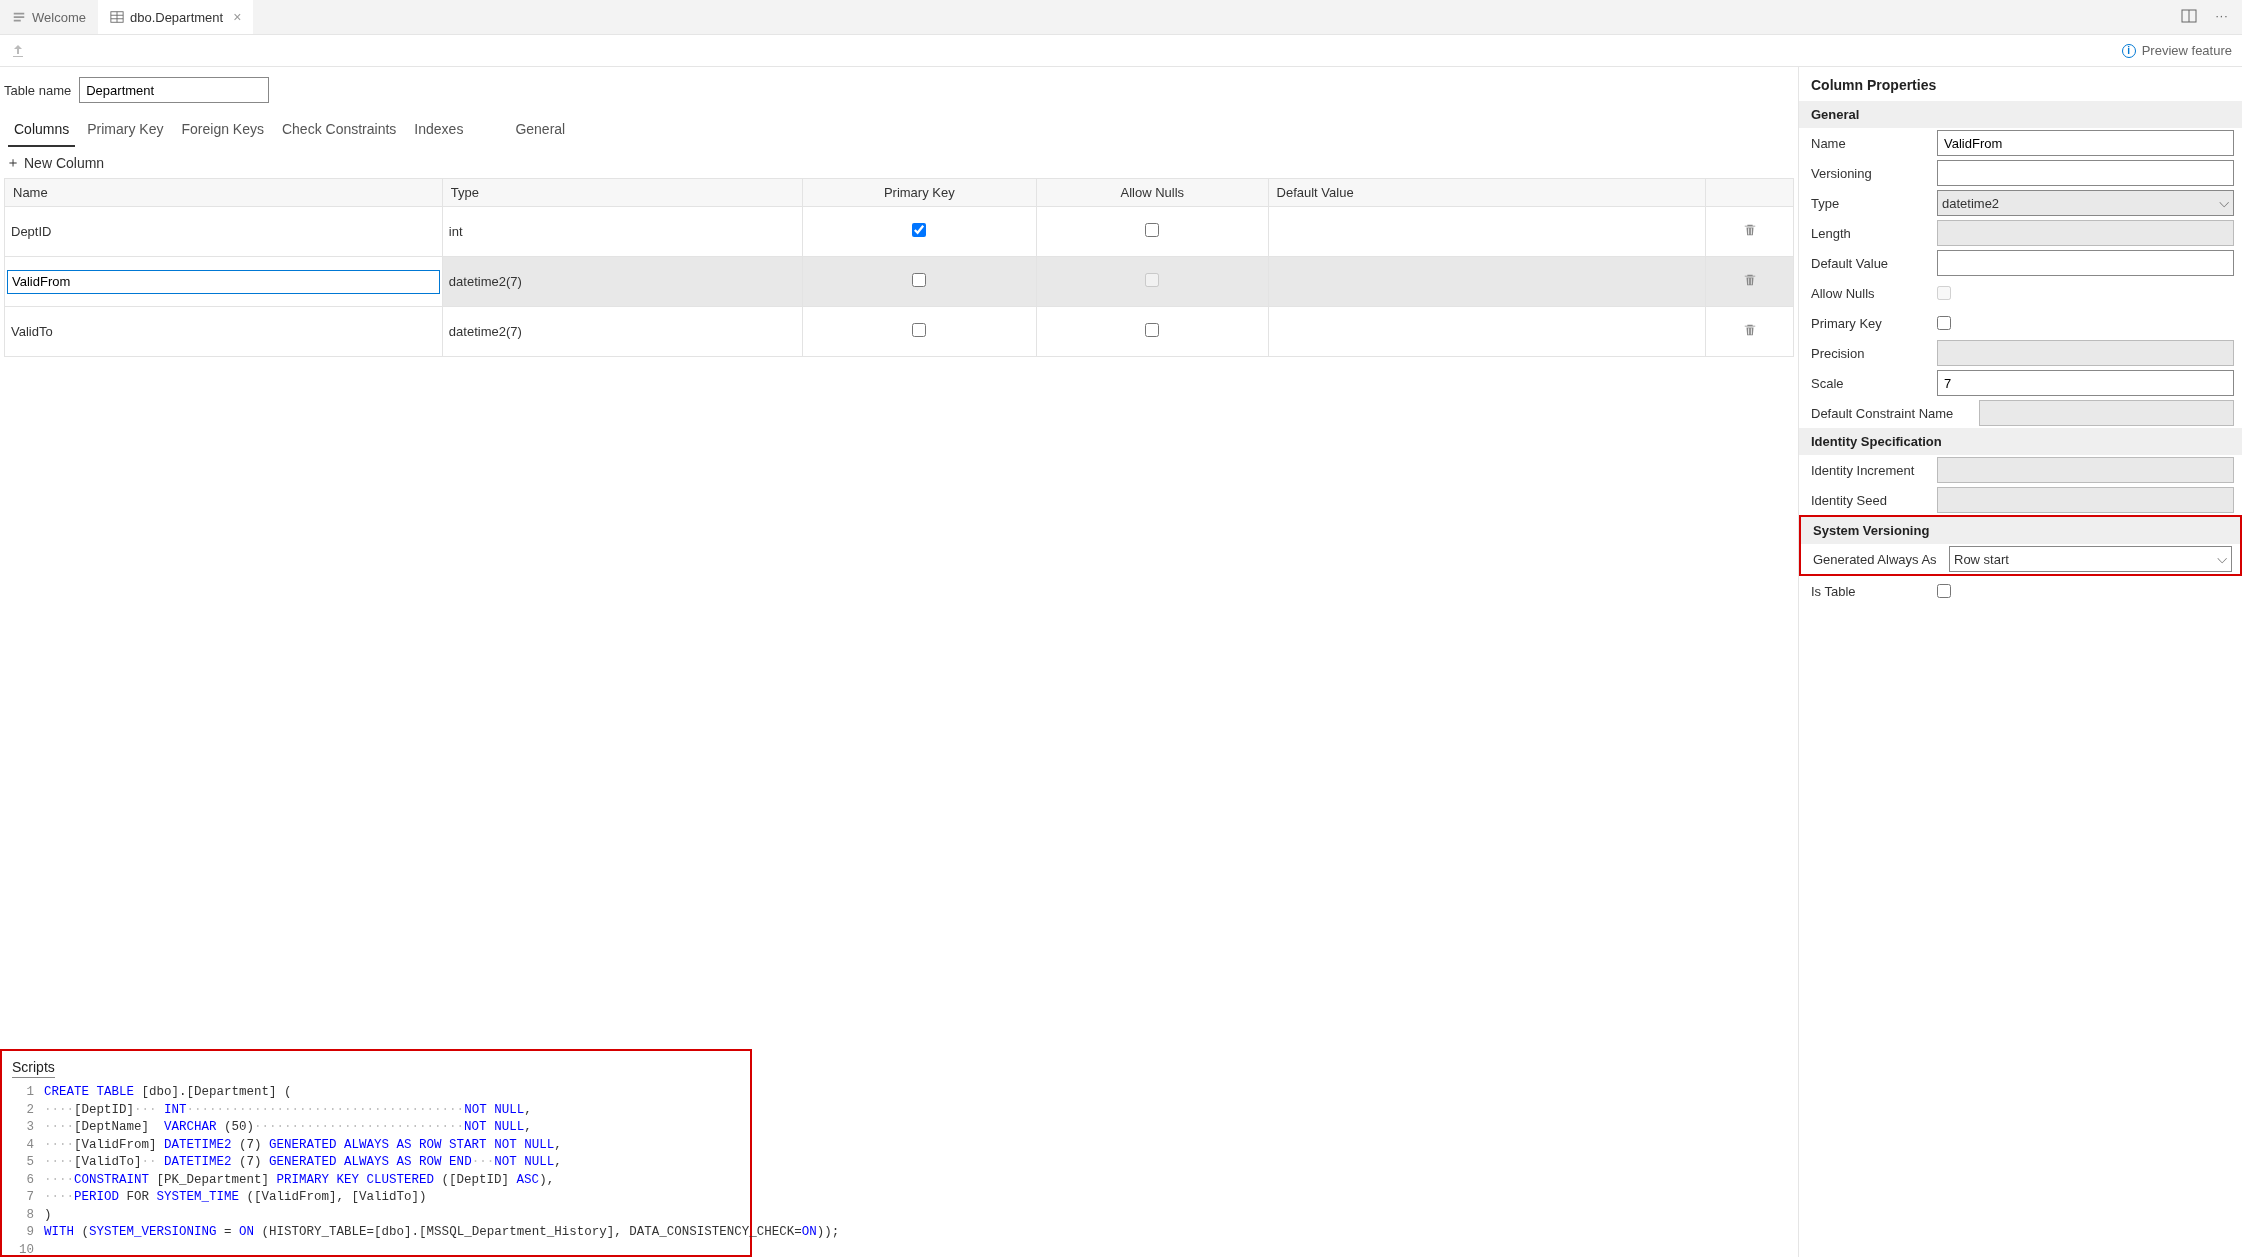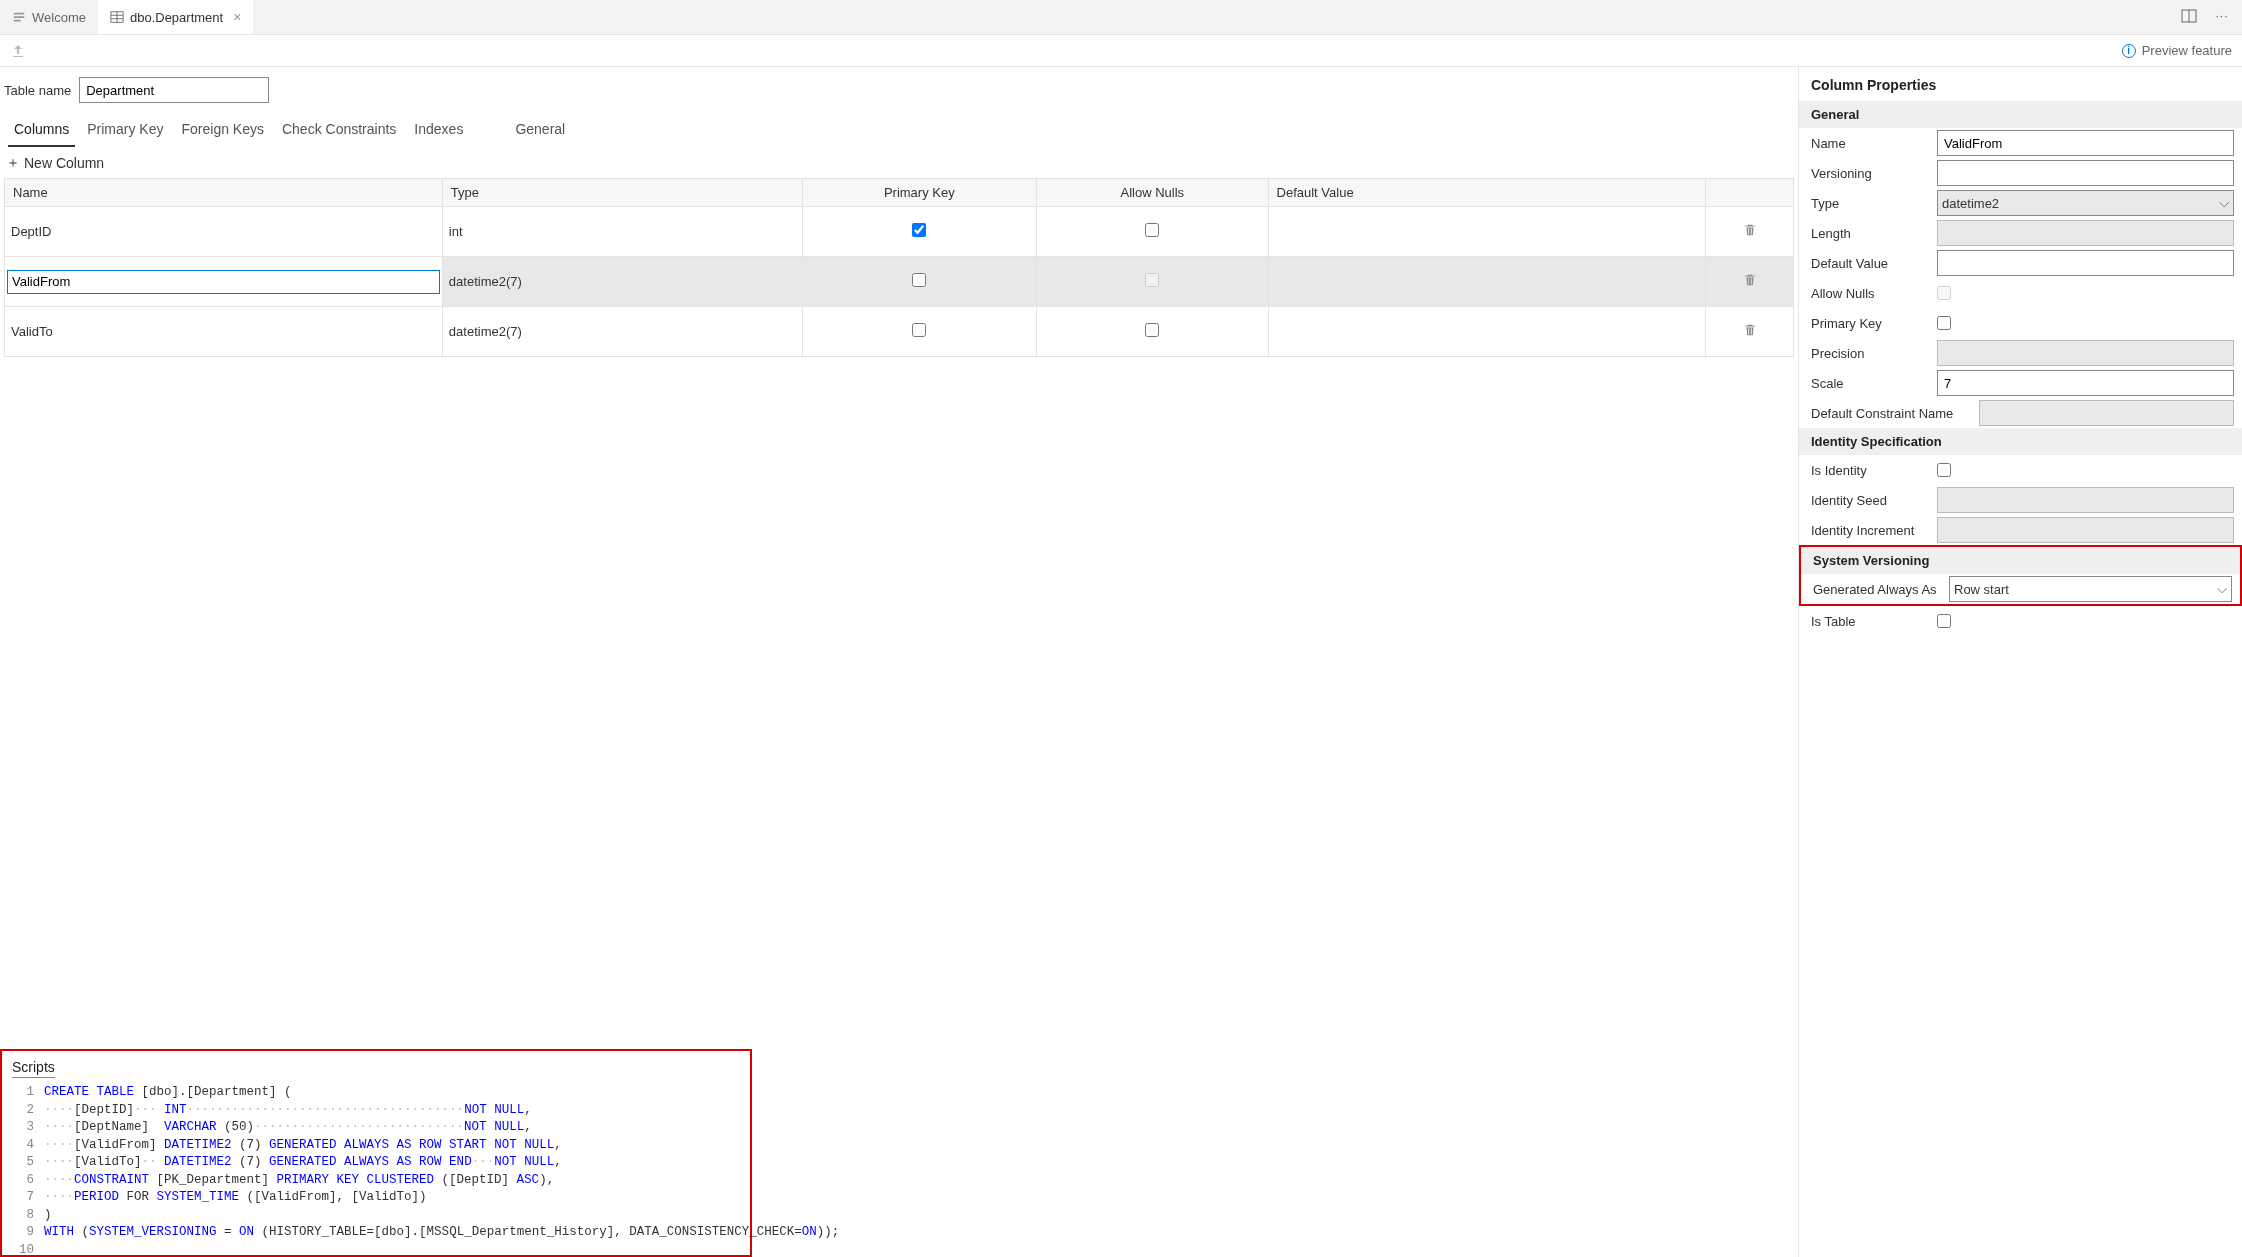--- a/index.html
+++ b/index.html
@@ -254,29 +254,25 @@
       <span class="props-label">Scale</span>
       <input class="props-input" value="7" style="">
     </div>
     <div class="props-row">
       <span class="props-label" style="width:160px">Default Constraint Name</span>
       <input class="props-input disabled" disabled="" style="">
     </div>
 
     <div class="props-section-head">Identity Specification</div>
     <div class="props-row">
-      <span class="props-label">Is Identity</span>
-      <input type="checkbox" class="props-check" style="">
+      <span class="props-label">Identity Increment</span>
+      <input class="props-input disabled" disabled="" style="">
     </div>
     <div class="props-row">
       <span class="props-label">Identity Seed</span>
-      <input class="props-input disabled" disabled="" style="">
-    </div>
-    <div class="props-row">
-      <span class="props-label">Identity Increment</span>
       <input class="props-input disabled" disabled="" style="">
     </div>
 
     <div class="highlight-box">
       <div class="props-section-head">System Versioning</div>
       <div class="props-row">
         <span class="props-label" style="width:128px">Generated Always As</span>
         <div class="props-select" style="background:#fff;border:1px solid #888;">
           <span>Row start</span>
           <span class="chev">⌵</span>

